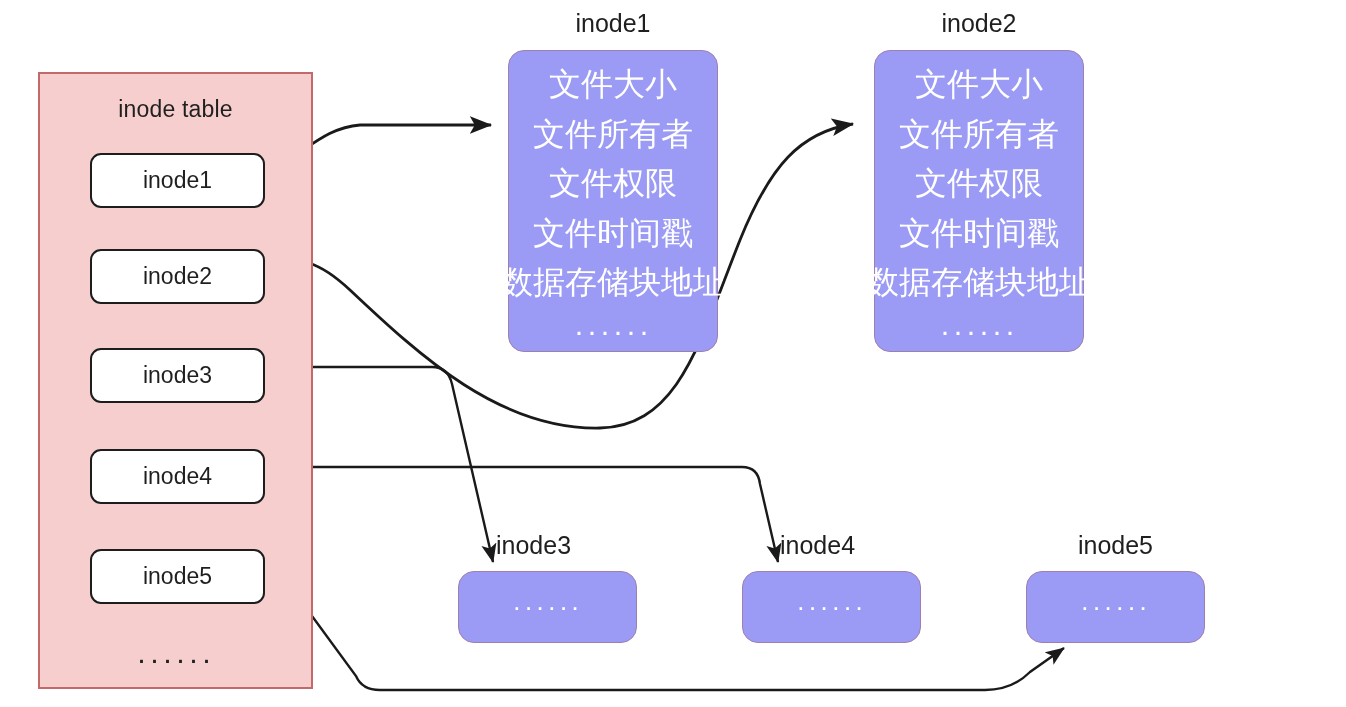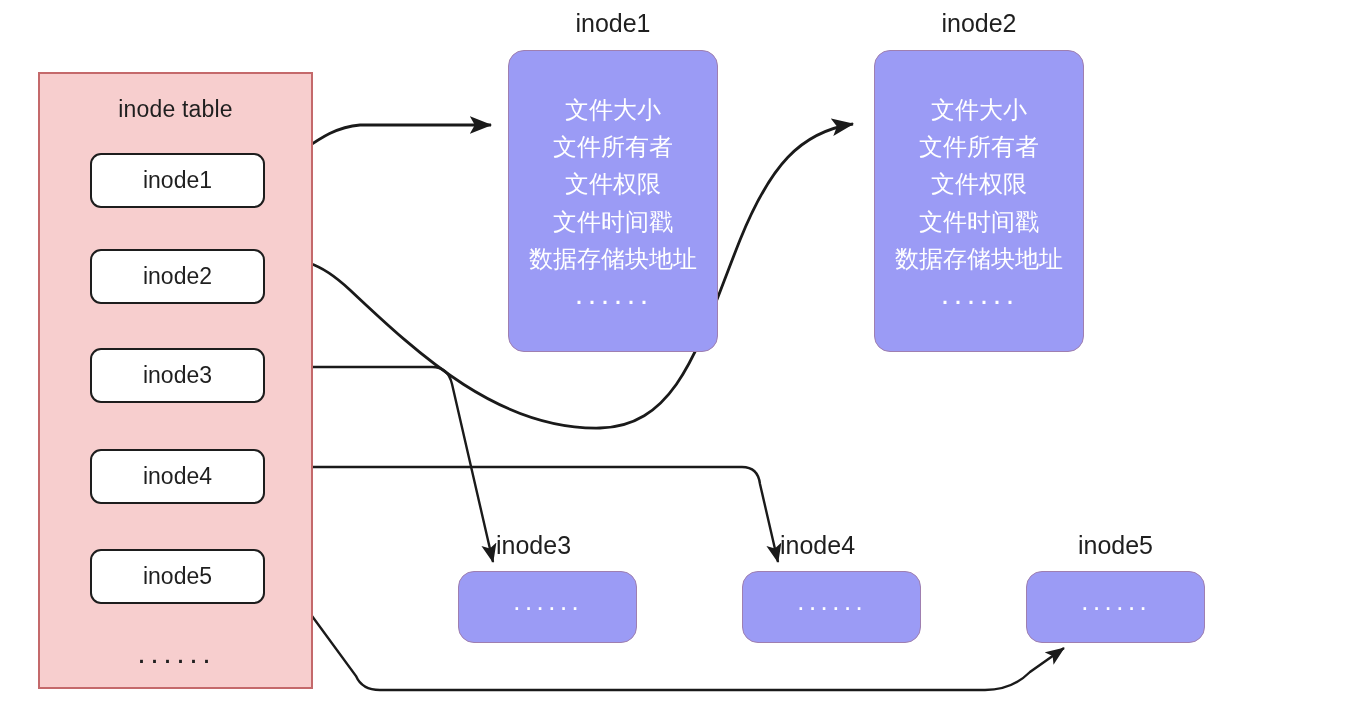--- a/index.html
+++ b/index.html
@@ -96,21 +96,21 @@
   .inode-box.big {
     width: 210px;
     height: 302px;
     padding-top: 4px;
   }
   .inode-box.big.b1 { left: 508px; top: 50px; }
   .inode-box.big.b2 { left: 874px; top: 50px; }
 
   .inode-box .field {
     color: #ffffff;
-    font-size: 24px;
+    font-size: 32px;
     line-height: 1.55;
     white-space: nowrap;
   }
   .inode-box .field.dots {
     font-size: 30px;
     letter-spacing: 3px;
     line-height: 1.0;
     margin-top: 8px;
   }
 

